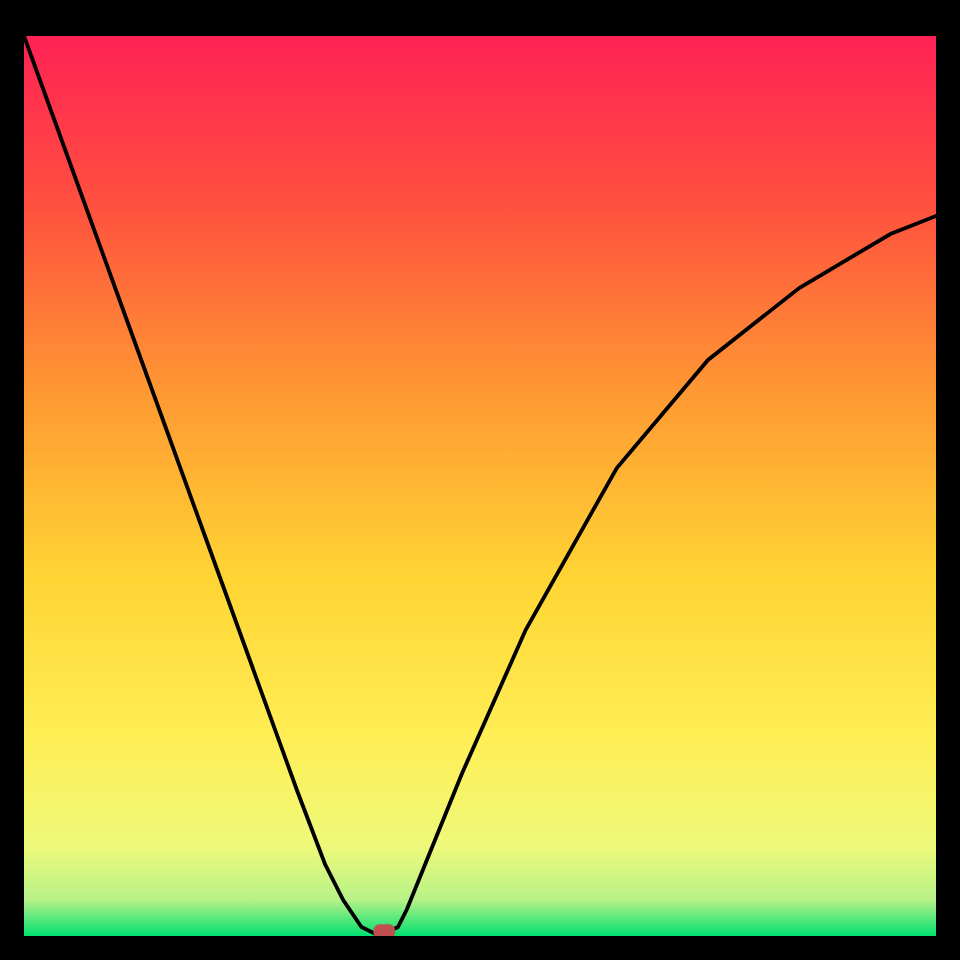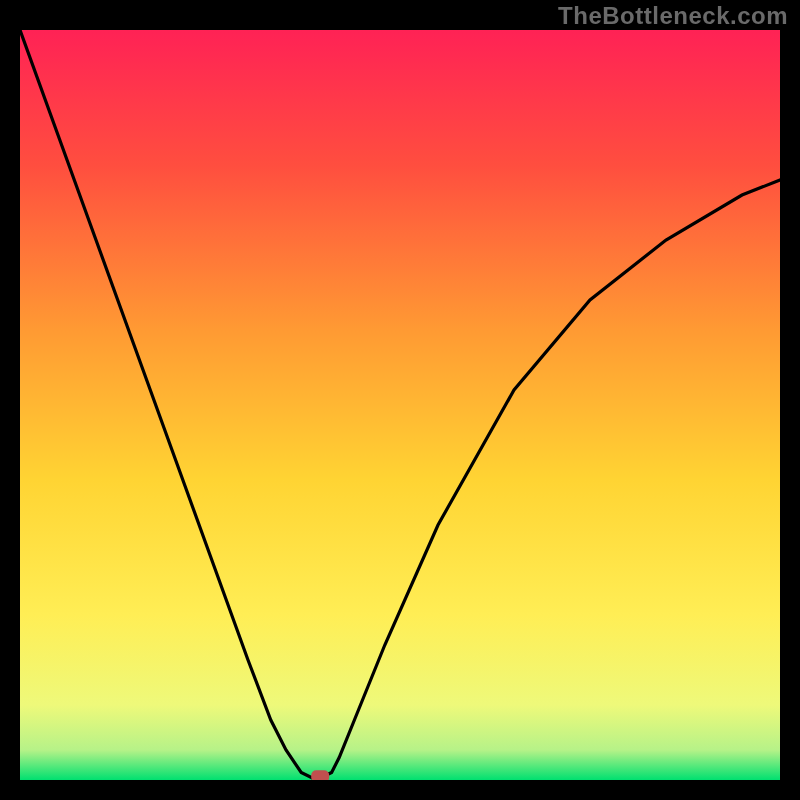--- a/index.html
+++ b/index.html
@@ -44,21 +44,20 @@
     stroke-linecap: round;
   }
   .marker {
     fill: #c0504f;
   }
 </style>
 </head>
 <body>
 
 <div class="frame">
-  <div class="watermark">TheBottleneck.com</div>
 
   <div class="plot-area">
     <svg viewBox="0 0 760 750" width="760" height="750">
       <defs>
         <linearGradient id="bg" x1="0" y1="0" x2="0" y2="1">
           <stop offset="0%" stop-color="#ff2255"></stop>
           <stop offset="18%" stop-color="#ff4e3f"></stop>
           <stop offset="40%" stop-color="#ff9a33"></stop>
           <stop offset="60%" stop-color="#ffd433"></stop>
           <stop offset="78%" stop-color="#ffee55"></stop>

